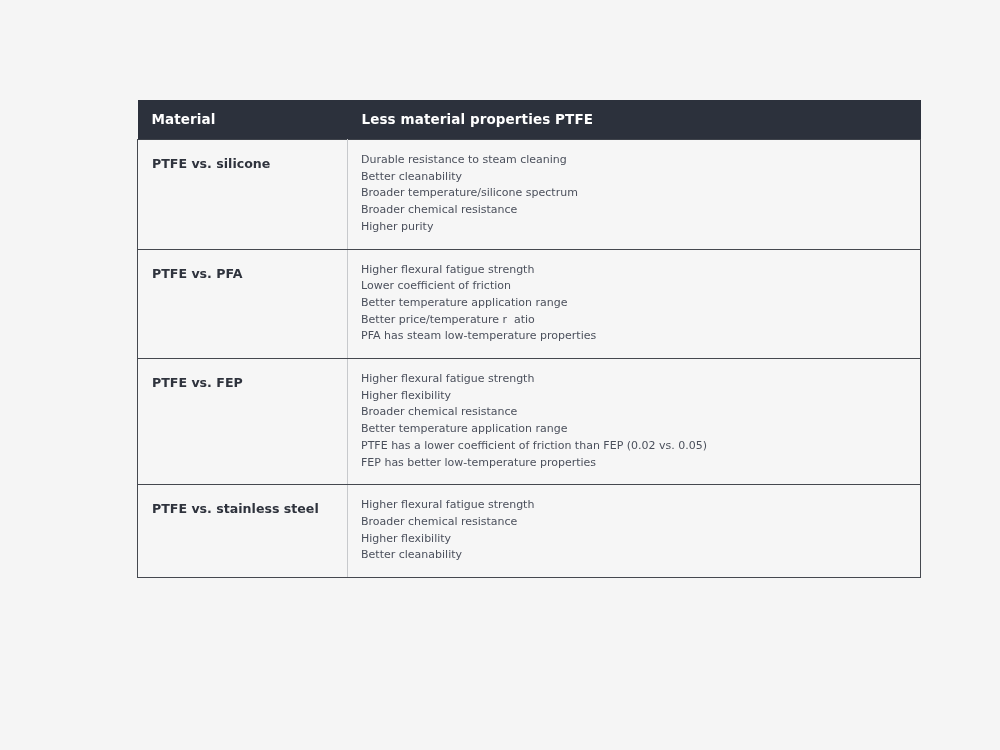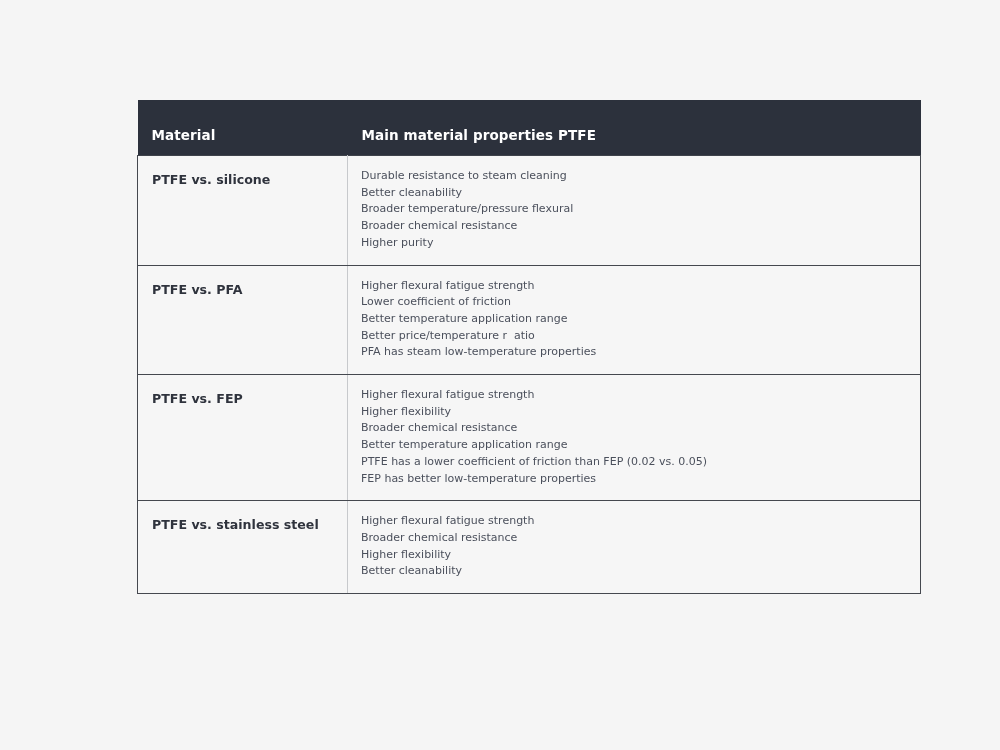--- a/index.html
+++ b/index.html
@@ -30,21 +30,21 @@
     border-collapse: collapse;
     table-layout: fixed;
     background: #f6f6f6;
   }
   table.compare thead th {
     background: #2c313c;
     color: #ffffff;
     font-size: 13.5px;
     font-weight: bold;
     text-align: left;
-    padding: 27px 14px 12px 14px;
+    padding: 11px 14px 12px 14px;
     border: none;
     letter-spacing: 0.1px;
   }
   table.compare thead th.col-material { width: 182px; }
   table.compare thead th.col-props { width: 545px; }
 
   table.compare tbody td {
     border: 1px solid #45484f;
     border-top-color: #3f434b;
     vertical-align: top;
@@ -74,30 +74,30 @@
 </style>
 </head>
 <body>
 
 <div class="page">
   <div class="table-wrap">
     <table class="compare">
       <thead>
         <tr>
           <th class="col-material">Material</th>
-          <th class="col-props">Main material properties PTFE</th>
+          <th class="col-props">Less material properties PTFE</th>
         </tr>
       </thead>
       <tbody id="table-body">
           <tr>
             <td class="cell-material">PTFE vs. silicone</td>
             <td class="cell-props">
               <span class="prop-line">Durable resistance to steam cleaning</span>
               <span class="prop-line">Better cleanability</span>
-              <span class="prop-line">Broader temperature/pressure flexural</span>
+              <span class="prop-line">Broader temperature/silicone spectrum</span>
               <span class="prop-line">Broader chemical resistance</span>
               <span class="prop-line">Higher purity</span>
             </td>
           </tr>
           <tr>
             <td class="cell-material">PTFE vs. PFA</td>
             <td class="cell-props">
               <span class="prop-line">Higher flexural fatigue strength</span>
               <span class="prop-line">Lower coefficient of friction</span>
               <span class="prop-line">Better temperature application range</span>

